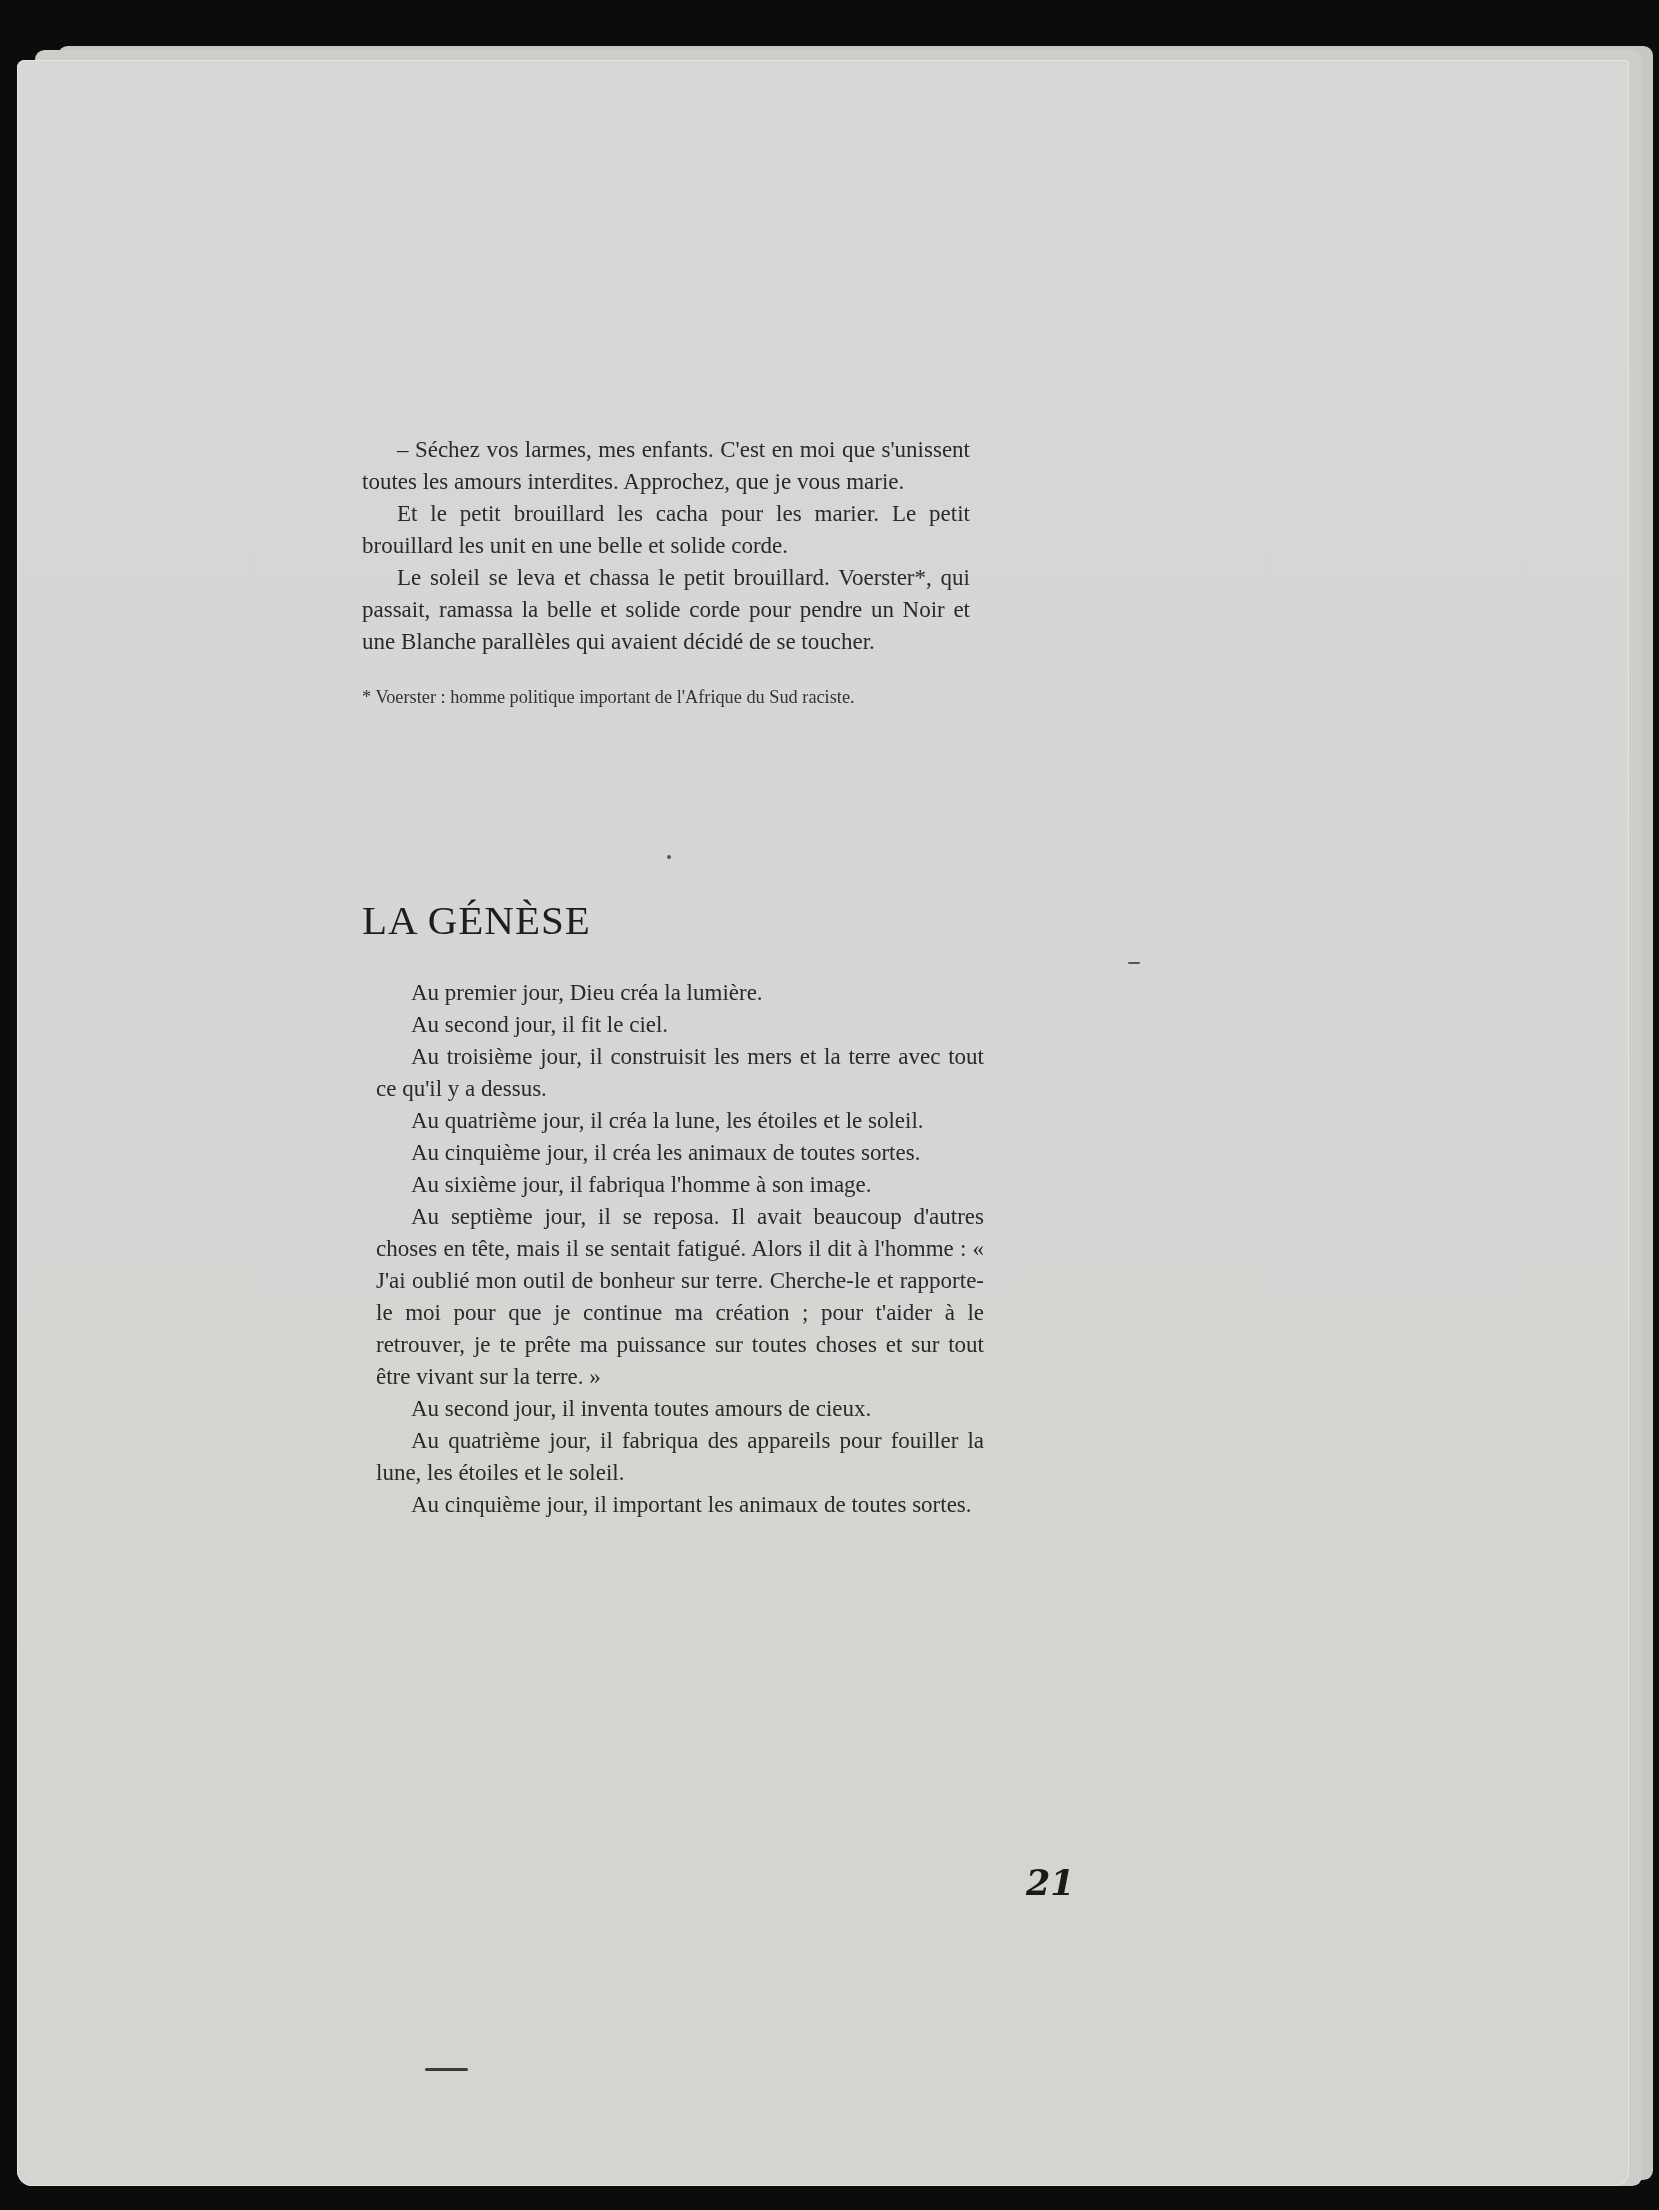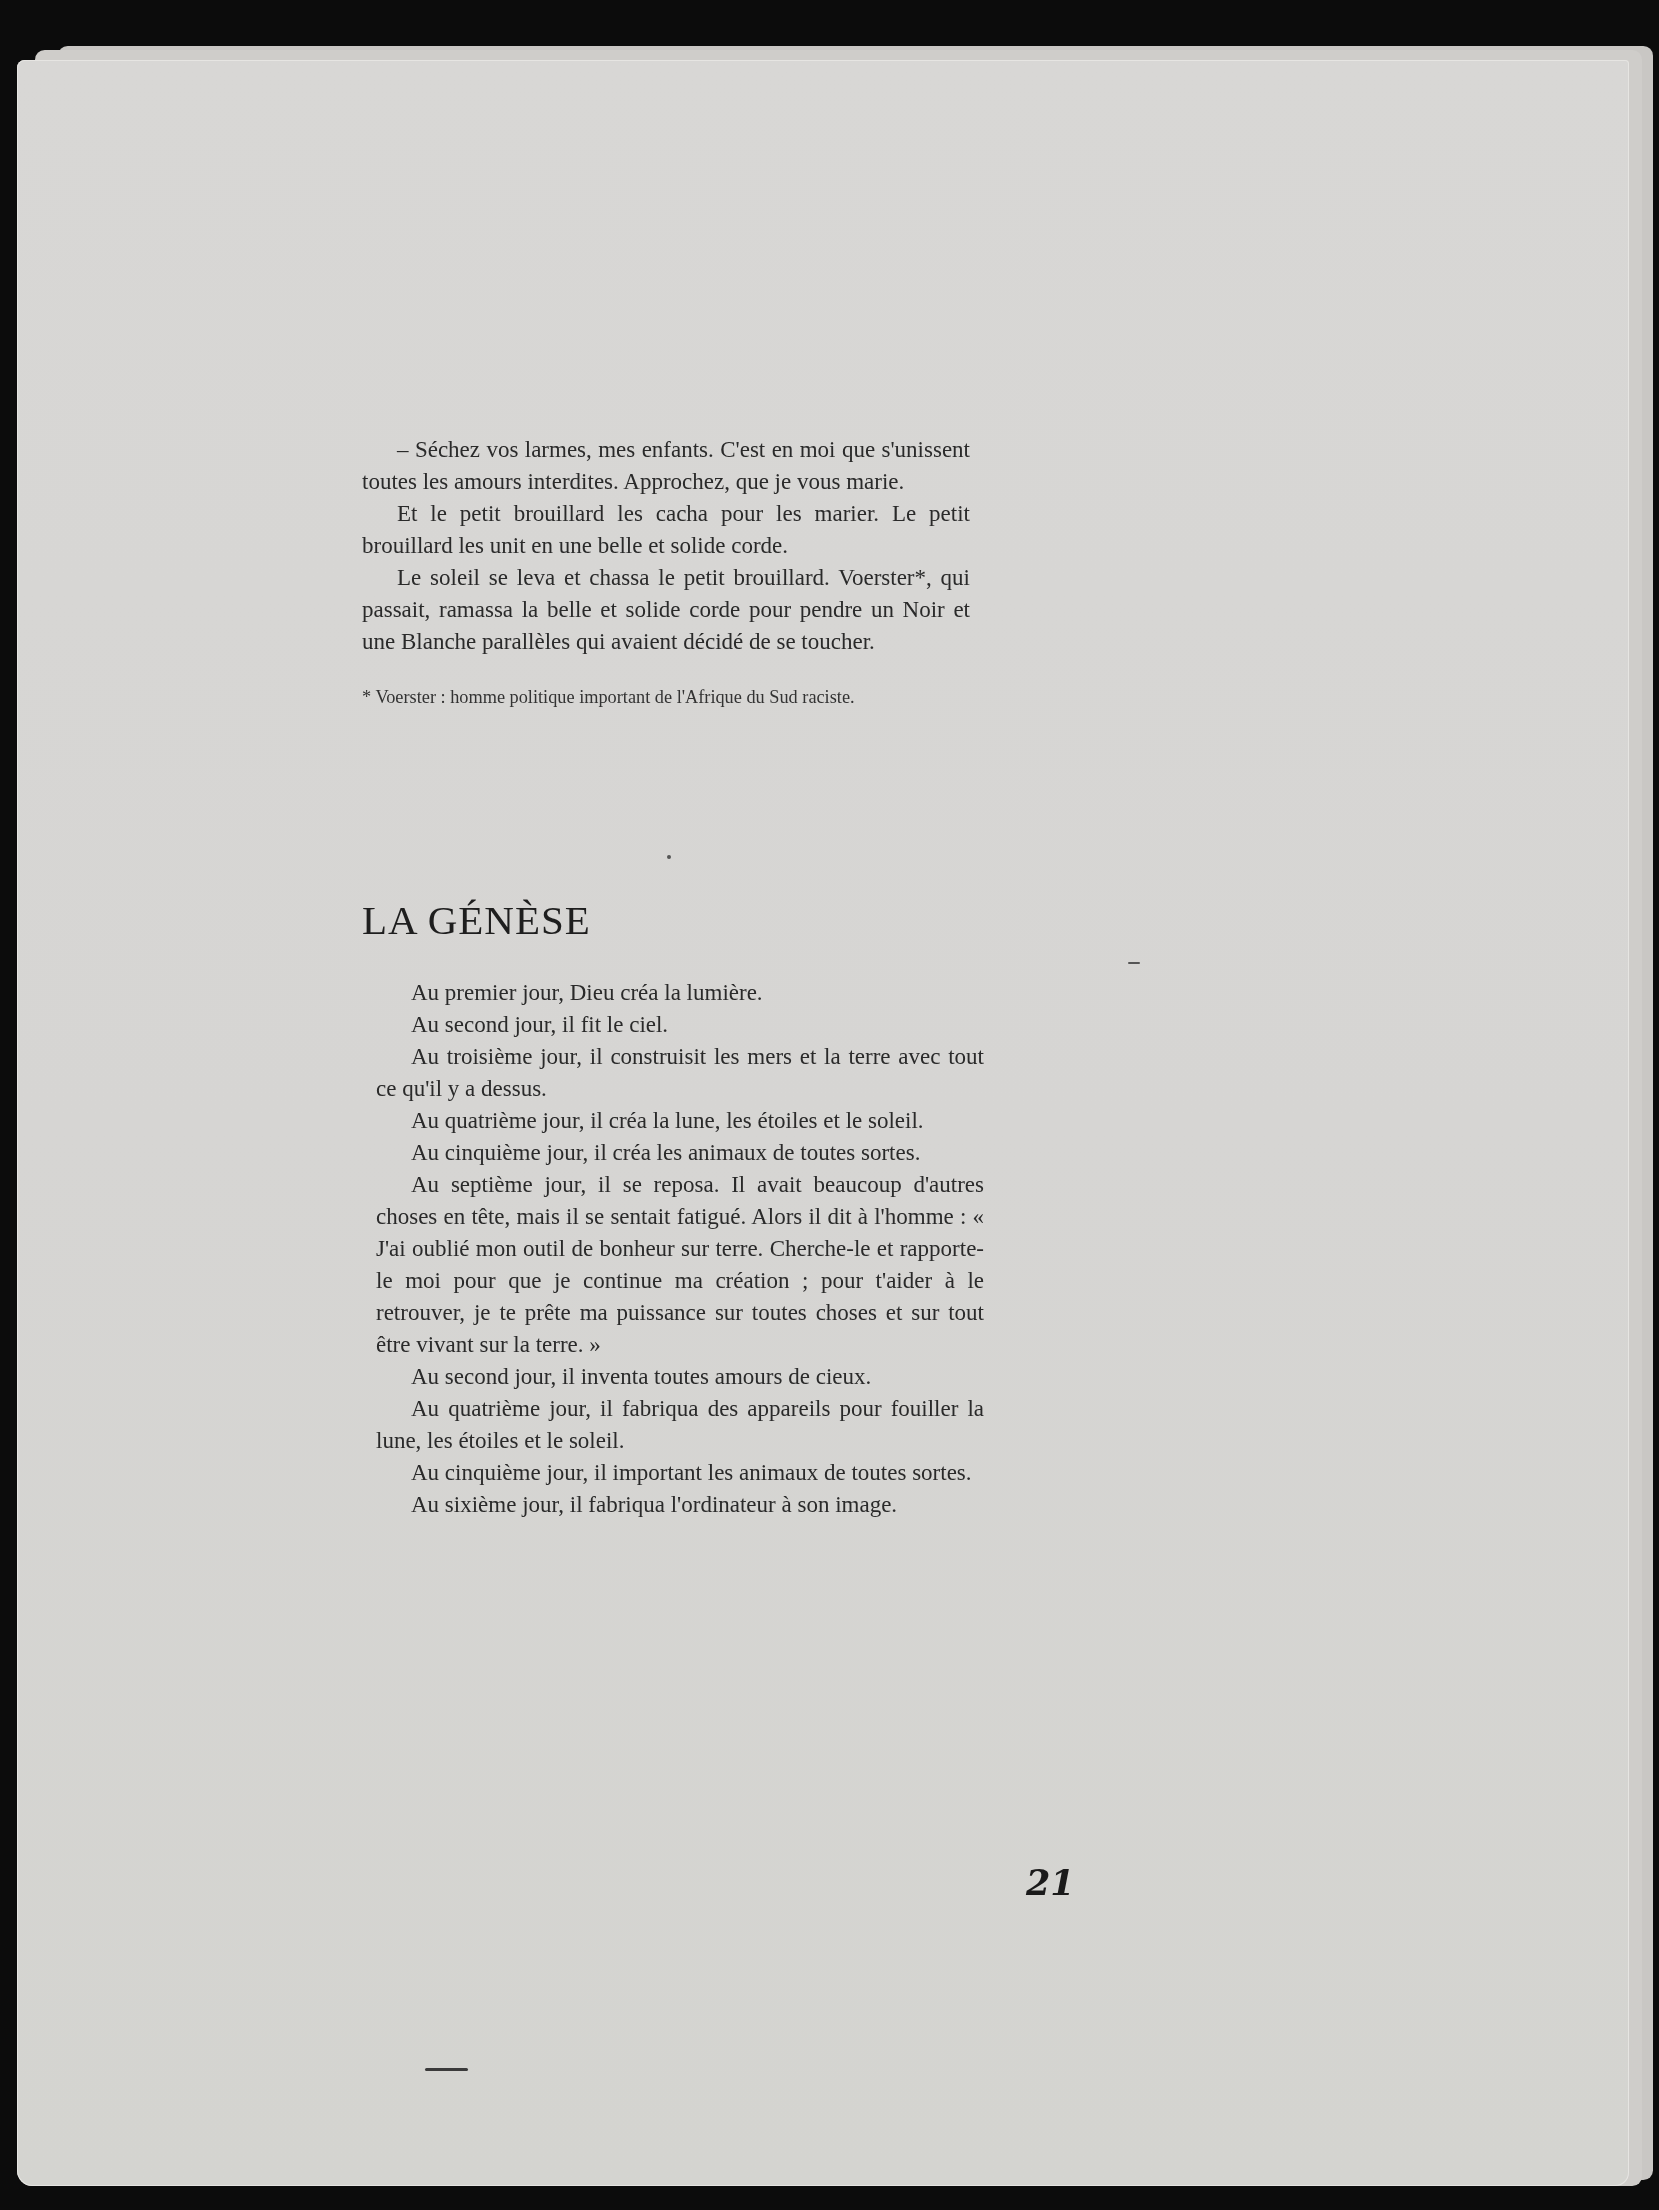--- a/index.html
+++ b/index.html
@@ -106,24 +106,24 @@
 <div class="dot" style="left:667px; top:855px;"></div>
 
 <h1 class="heading">LA GÉNÈSE</h1>
 
 <div class="column-2">
   <p class="para">Au premier jour, Dieu créa la lumière.</p>
   <p class="para">Au second jour, il fit le ciel.</p>
   <p class="para">Au troisième jour, il construisit les mers et la terre avec tout ce qu'il y a dessus.</p>
   <p class="para">Au quatrième jour, il créa la lune, les étoiles et le soleil.</p>
   <p class="para">Au cinquième jour, il créa les animaux de toutes sortes.</p>
+  <p class="para">Au sixième jour, il fabriqua l'homme à son image.</p>
   <p class="para">Au septième jour, il se reposa. Il avait beaucoup d'autres choses en tête, mais il se sentait fatigué. Alors il dit à l'homme : « J'ai oublié mon outil de bonheur sur terre. Cherche-le et rapporte-le moi pour que je continue ma création ; pour t'aider à le retrouver, je te prête ma puissance sur toutes choses et sur tout être vivant sur la terre. »</p>
   <p class="para">Au second jour, il inventa toutes amours de cieux.</p>
   <p class="para">Au quatrième jour, il fabriqua des appareils pour fouiller la lune, les étoiles et le soleil.</p>
   <p class="para">Au cinquième jour, il important les animaux de toutes sortes.</p>
-  <p class="para">Au sixième jour, il fabriqua l'ordinateur à son image.</p>
 </div>
 
 <div class="page-number">21</div>
 
 <div class="mark" style="left:1128px; top:962px; width:11.6px; height:1.9px; background:#555;"></div>
 <div class="mark" style="left:425px; top:2068px; width:43px;"></div>
 
 
 </body></html>

